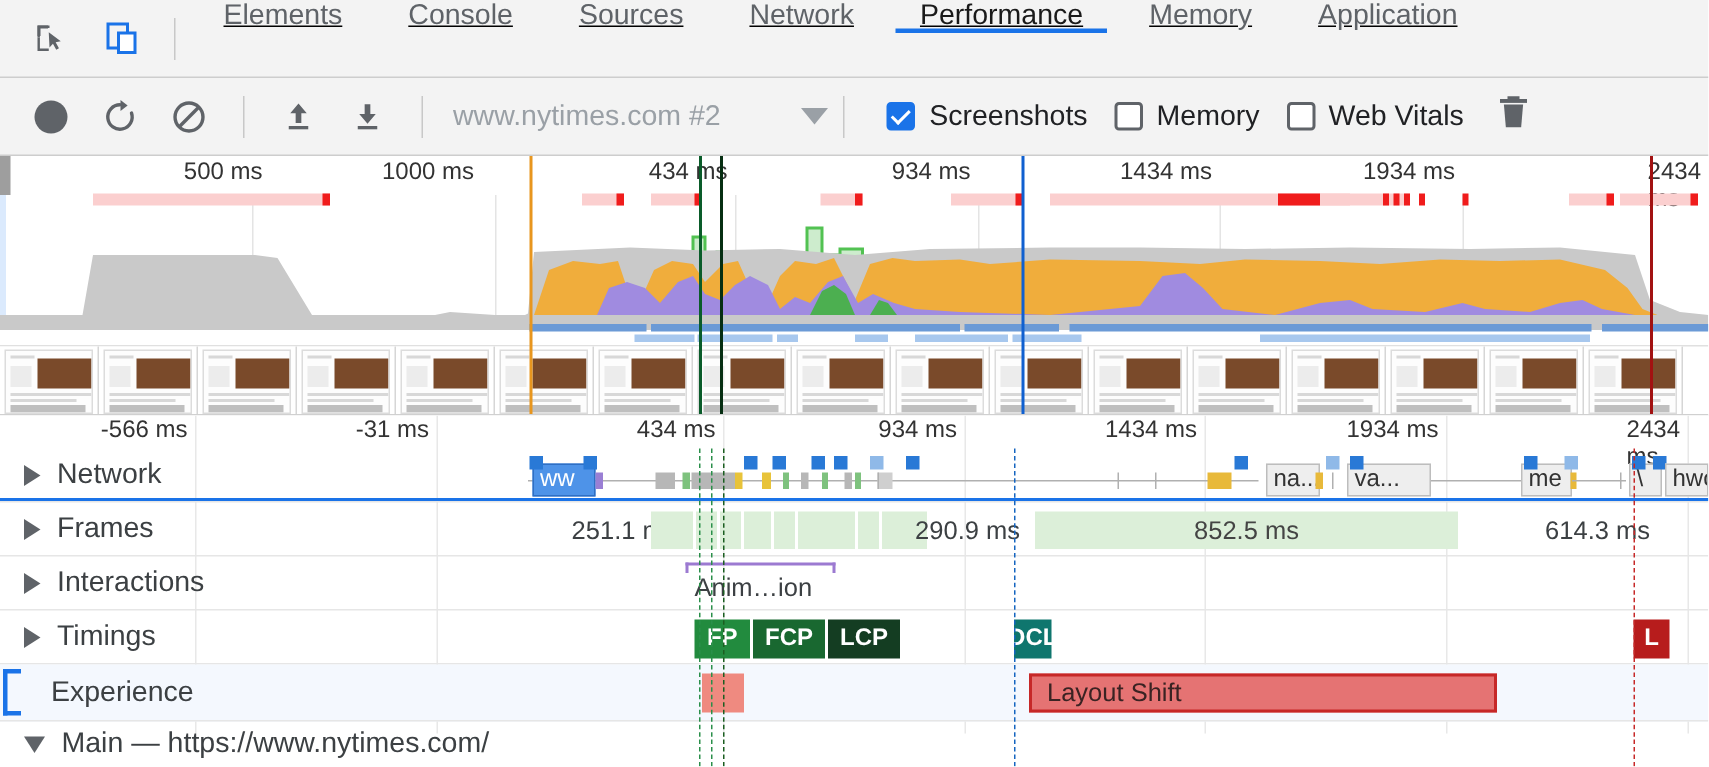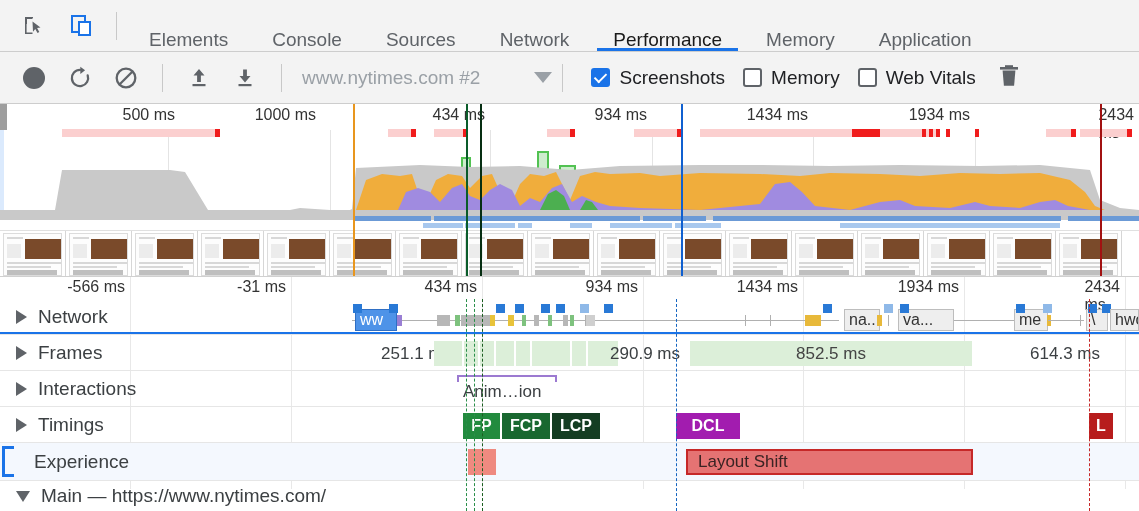--- a/index.html
+++ b/index.html
@@ -22,21 +22,21 @@
   .tb-icons { display: flex; align-items: center; padding: 0 4px 0 14px; gap: 8px; }
   .icon-btn {
     width: 40px; height: 40px;
     display: flex; align-items: center; justify-content: center;
     border-radius: 3px; cursor: pointer;
   }
   .tb-sep {
     width: 1px; height: 28px; background: #c8c8c8;
     align-self: center; margin: 0 10px;
   }
-  .tabs { display: flex; align-items: flex-end; }
+  .tabs { display: flex; align-items: flex-start; text-decoration: underline; }
   .tab {
     display: flex; align-items: center; justify-content: center;
     padding: 0 22px;
     font-size: 19px; color: #5f6368;
     cursor: pointer; position: relative;
     white-space: nowrap;
   }
   .tab.active { color: #1a1a1a; }
   .tab.active::after {
     content: ""; position: absolute; left: 6px; right: 6px; bottom: 0;
@@ -657,35 +657,35 @@
     </div>
     <div class="tmark" style="left:463px;width:37px;background:#228B3E">
         <span>FP</span>
       </div>
     <div class="tmark" style="left:502px;width:48px;background:#196830">
         <span>FCP</span>
       </div>
     <div class="tmark" style="left:552px;width:48px;background:#143d22">
         <span>LCP</span>
       </div>
-    <div class="tmark" style="left:676px;width:64px;background:#a21caf">
+    <div class="tmark" style="left:676px;width:25px;background:#0f766e">
         <span>DCL</span>
       </div>
     <div class="tmark" style="left:1089px;width:24px;background:#B71C1C">
         <span>L</span>
       </div>
   </div>
 
   <div class="row" style="top:166px;height:38px;background:#f4f8fe;">
     <div class="row-sel-bar"></div>
     <div class="row-hdr" style="padding-left:34px">
       <span>Experience</span>
     </div>
     <div class="ls-small" style="left:468px;width:28px"></div>
-    <div class="ls-box" style="left:686px;width:287px">
+    <div class="ls-box" style="left:686px;width:312px">
         <span>Layout Shift</span>
       </div>
   </div>
 
   <div class="row" style="top:204px;height:30px;border-bottom:none">
     <div class="row-hdr" style="width:480px">
       <span class="tri down"></span>
       <span>Main — https://www.nytimes.com/</span>
     </div>
   </div>

